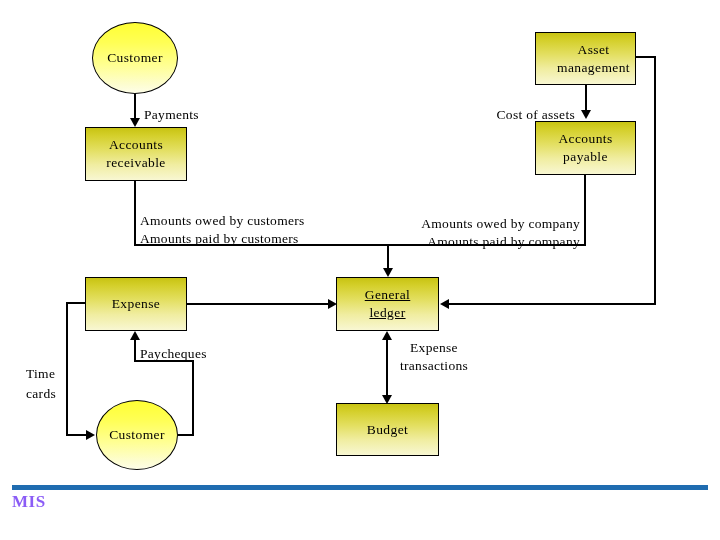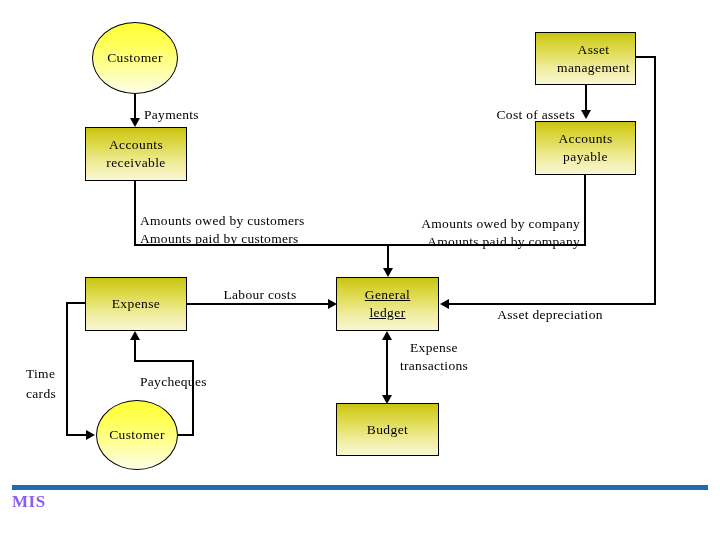--- a/index.html
+++ b/index.html
@@ -171,40 +171,38 @@
   <div class="ln lnv" style="left:584px; top:175px; height:71px;"></div>
   <div class="ln lnh" style="left:388px; top:244px; width:198px;"></div>
   <div class="flabel ta-right" style="left: 370px; top: 203px; width: 210px; white-space: pre;">Amounts owed by company
 Amounts paid by company</div>
 
   <div class="ln lnv" style="left:387px; top:244px; height:26px;"></div>
   <div class="arrow arr-down" style="left:383px; top:268px;"></div>
 
   <div class="ln lnh" style="left:187px; top:303px; width:145px;"></div>
   <div class="arrow arr-right" style="left:328px; top:299px;"></div>
-  <div class="flabel ta-center" style="left:200px; top:286px; width:120px;">Labour costs</div>
 
   <div class="ln lnh" style="left:636px; top:56px; width:20px;"></div>
   <div class="ln lnv" style="left:654px; top:56px; height:249px;"></div>
   <div class="ln lnh" style="left:448px; top:303px; width:208px;"></div>
   <div class="arrow arr-left" style="left:440px; top:299px;"></div>
-  <div class="flabel ta-center" style="left:460px; top:306px; width:180px;">Asset depreciation</div>
 
   <div class="ln lnv" style="left:386px; top:338px; height:60px;"></div>
   <div class="arrow arr-up" style="left:382px; top:331px;"></div>
   <div class="arrow arr-down" style="left:382px; top:395px;"></div>
   <div class="flabel ta-center" style="left: 374px; top: 339px; width: 120px; white-space: pre;">Expense
 transactions</div>
 
   <div class="ln lnh" style="left:178px; top:434px; width:16px;"></div>
   <div class="ln lnv" style="left:192px; top:360px; height:76px;"></div>
   <div class="ln lnh" style="left:134px; top:360px; width:60px;"></div>
   <div class="ln lnv" style="left:134px; top:340px; height:22px;"></div>
   <div class="arrow arr-up" style="left:130px; top:331px;"></div>
-  <div class="flabel ta-left" style="left:140px; top:345px;margin-top:28px;">Paycheques</div>
+  <div class="flabel ta-left" style="left:140px; top:345px;">Paycheques</div>
 
   <div class="ln lnh" style="left:66px; top:302px; width:21px;"></div>
   <div class="ln lnv" style="left:66px; top:302px; height:134px;"></div>
   <div class="ln lnh" style="left:66px; top:434px; width:24px;"></div>
   <div class="arrow arr-right" style="left:86px; top:430px;"></div>
   <div class="flabel ta-left" style="left: 26px; top: 364px; line-height: 1.45; white-space: pre;">Time
 cards</div>
 
   <div id="footer-rule"></div>
   <div id="footer-label">MIS</div>

